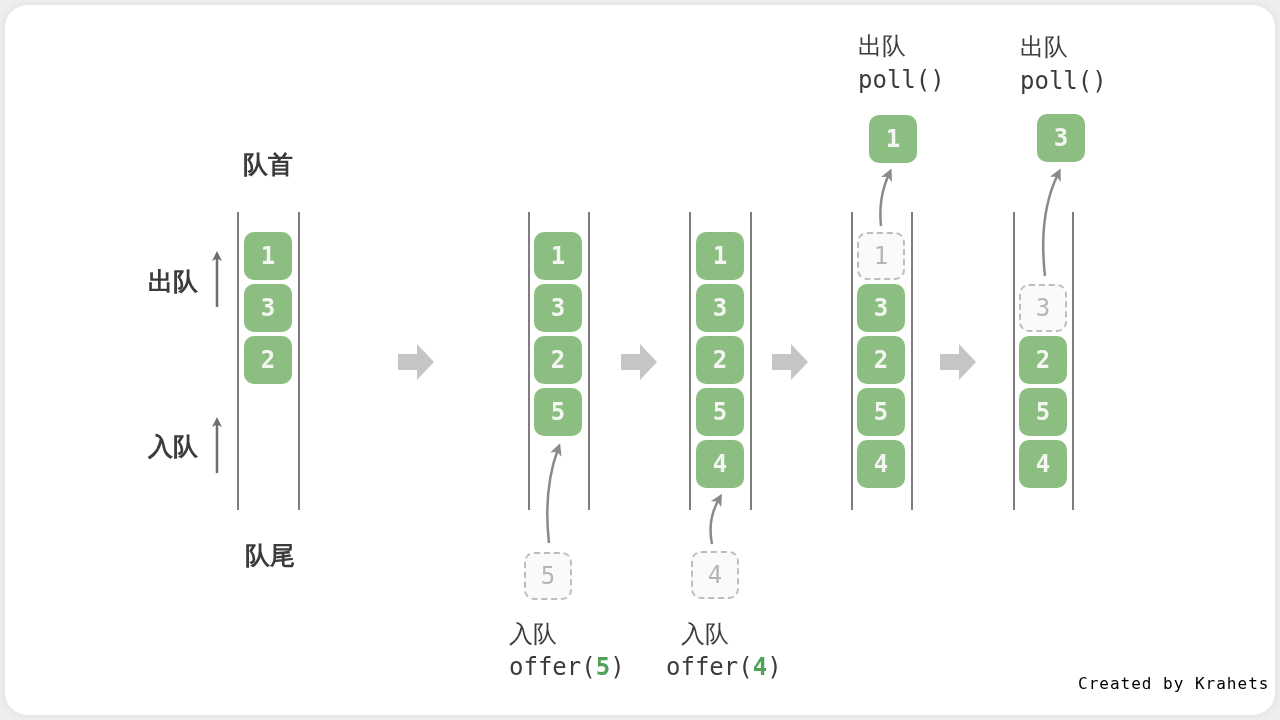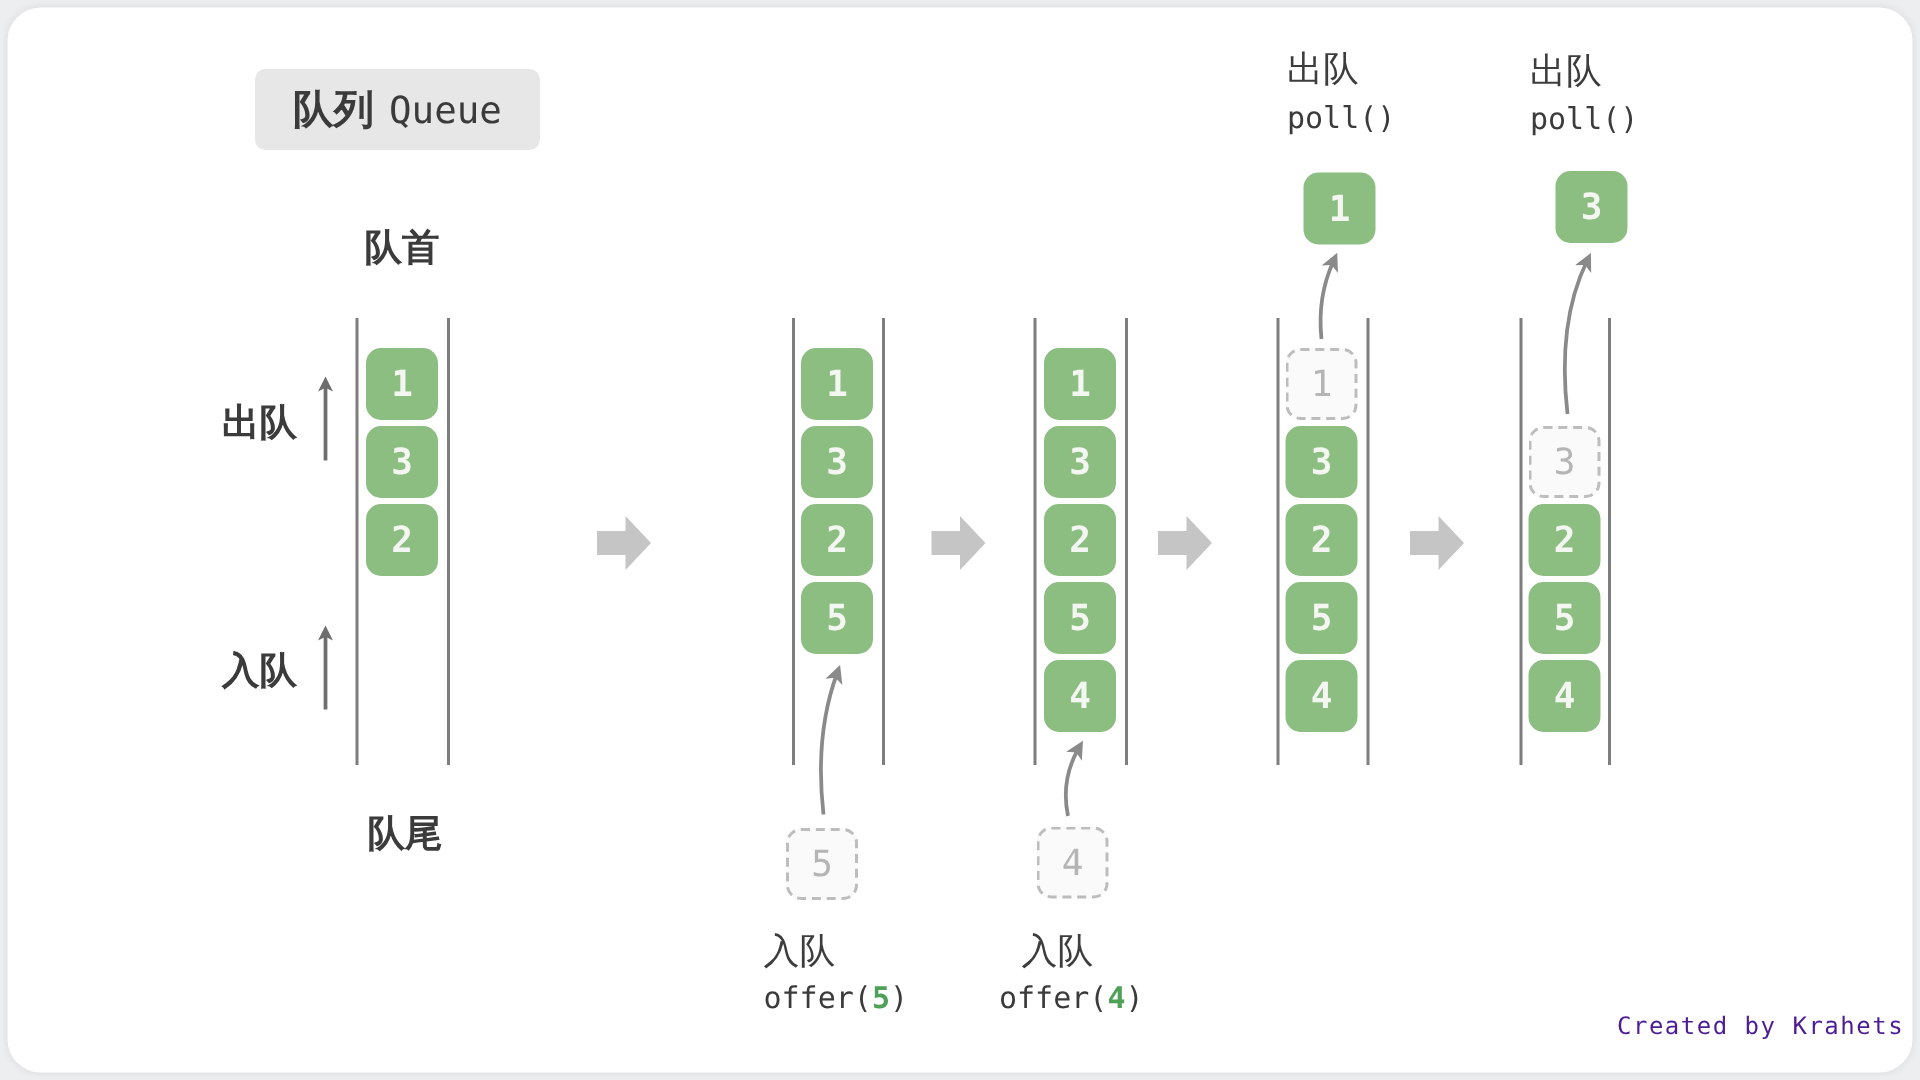--- a/index.html
+++ b/index.html
@@ -20,53 +20,49 @@
   .title-box{
     position:absolute;left:170px;top:46px;width:190px;height:54px;
     background:#e7e7e7;border-radius:7px;
     display:flex;align-items:center;justify-content:center;gap:10px;
   }
   .title-zh{font-size:27px;font-weight:700;color:#3b3b3b;}
   .title-en{font-family:"DejaVu Sans Mono", monospace;font-size:25px;color:#3b3b3b;}
 
   .zh-bold{position:absolute;font-size:25px;font-weight:700;color:#3b3b3b;white-space:nowrap;}
   .zh-reg{position:absolute;font-size:24px;font-weight:400;color:#3d3d3d;white-space:nowrap;}
-  .code{position:absolute;font-family:"DejaVu Sans Mono", monospace;font-size:20px;color:#3b3b3b;white-space:nowrap;}
+  .code{position:absolute;font-family:"DejaVu Sans Mono", monospace;font-size:24px;color:#3b3b3b;white-space:nowrap;}
   .code .g{color:#4fa158;font-weight:700;}
 
   .rail{position:absolute;width:2px;top:212px;height:298px;background:#7e7e7e;}
 
   .box{
     position:absolute;width:48px;height:48px;border-radius:10px;
     background:#8cbe82;
     display:flex;align-items:center;justify-content:center;
     font-family:"DejaVu Sans Mono", monospace;font-size:24px;font-weight:600;color:#f4f7f1;
   }
   .ghost{
     position:absolute;width:48px;height:48px;border-radius:10px;
     background:#fafafa;border:2px dashed #bdbdbd;box-sizing:border-box;
     display:flex;align-items:center;justify-content:center;
     font-family:"DejaVu Sans Mono", monospace;font-size:24px;color:#b5b5b5;
   }
   .watermark{
     position:absolute;left:1078px;top:674px;
-    font-family:"DejaVu Sans Mono", monospace;font-size:16px;color:#4c1d95;letter-spacing:1px;
+    font-family:"DejaVu Sans Mono", monospace;font-size:16px;color:#000000;letter-spacing:1px;
   }
   svg.overlay{position:absolute;left:0;top:0;pointer-events:none;}
 </style>
 </head>
 <body>
 
 <div class="card"></div>
 <div class="stage">
 
-  <div class="title-box">
-    <span class="title-zh">队列</span>
-    <span class="title-en">Queue</span>
-  </div>
 
   <div class="zh-bold" style="left:243px;top:148px;">队首</div>
   <div class="zh-bold" style="left:245px;top:539px;">队尾</div>
   <div class="zh-bold" style="left:148px;top:265px;">出队</div>
   <div class="zh-bold" style="left:148px;top:430px;">入队</div>
 
   <div>
     <div class="rail" style="left:237px;"></div>
     <div class="rail" style="left:298px;"></div>
     <div class="box" style="left:244px;top:232px;">1</div>

